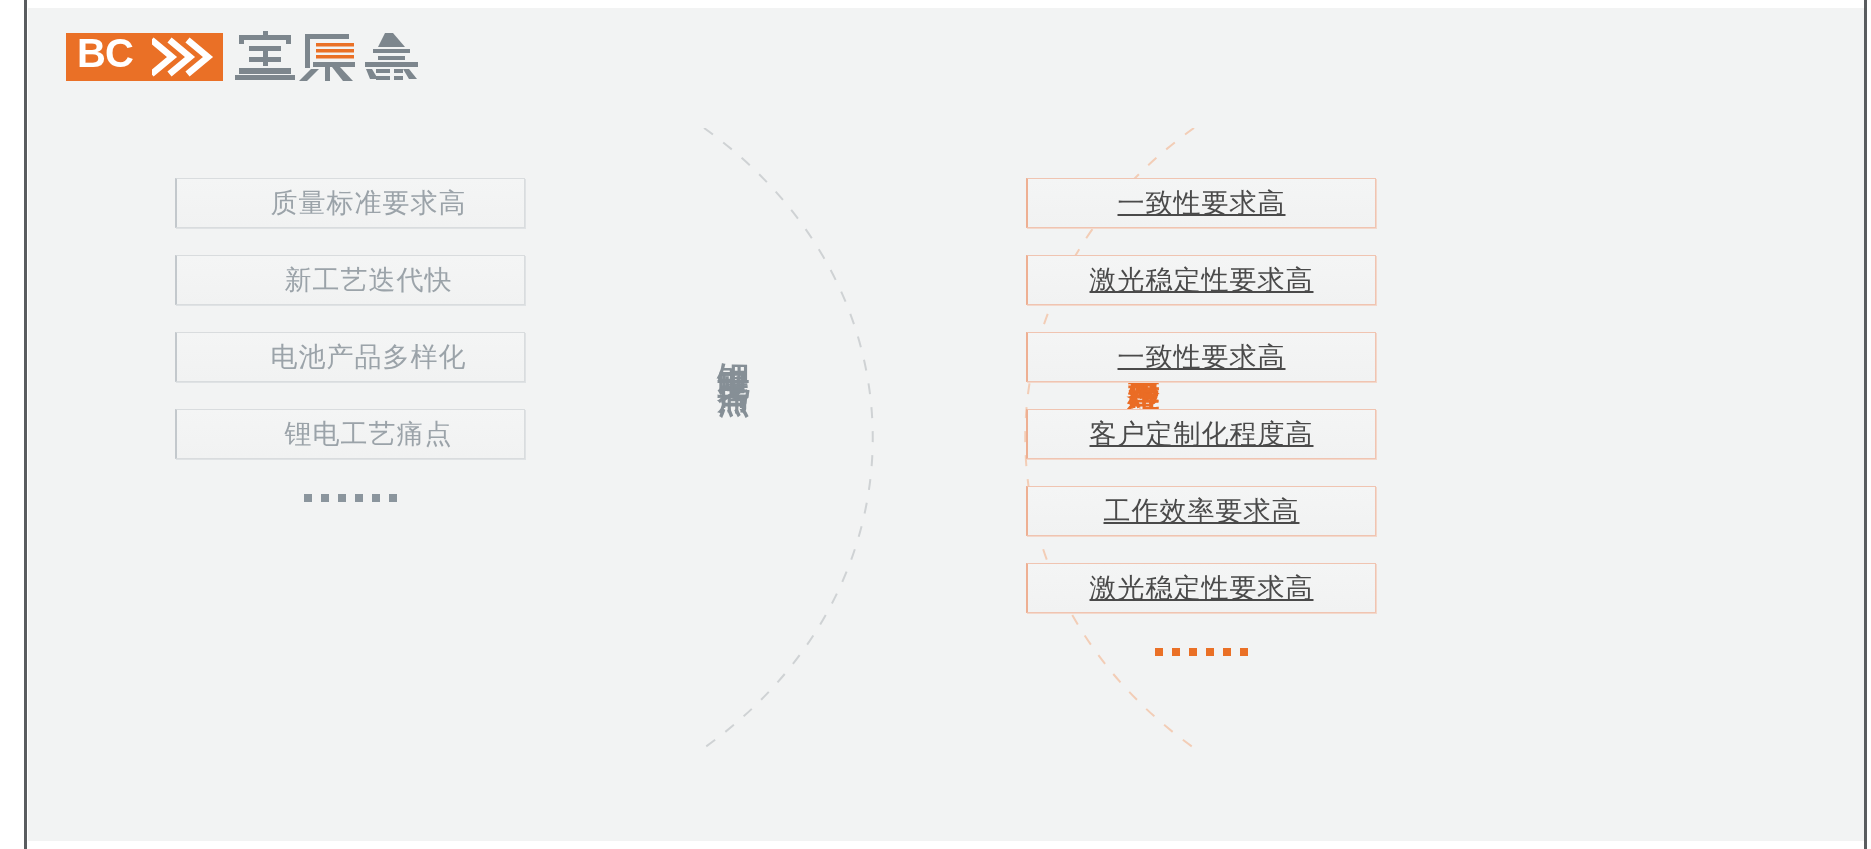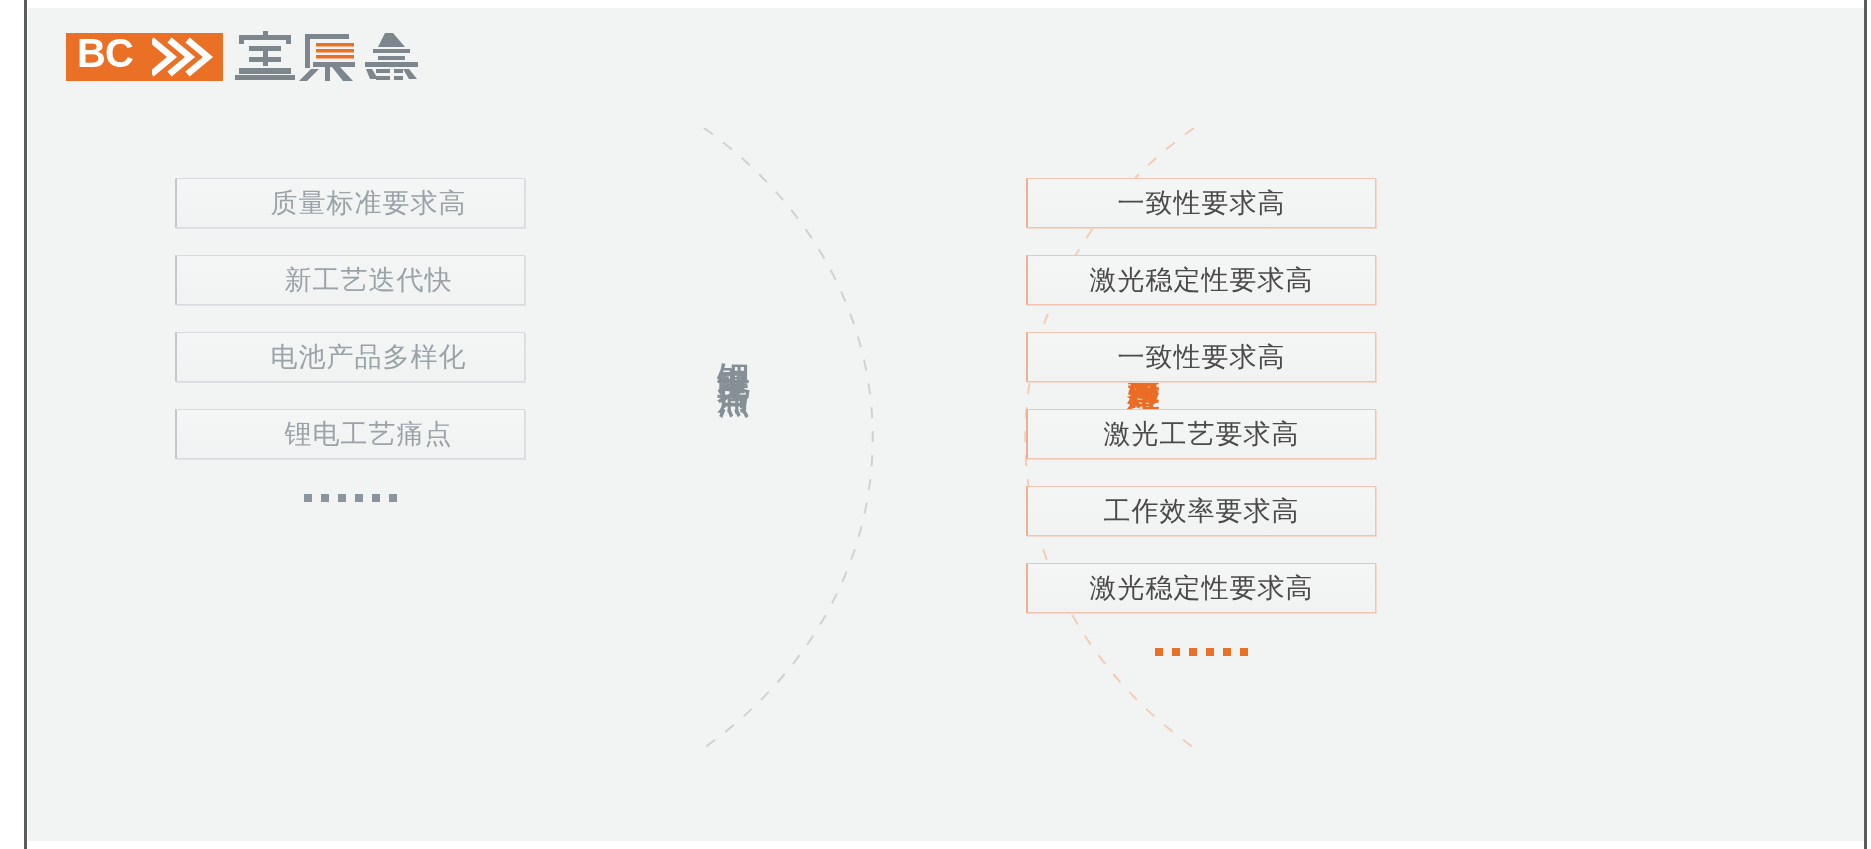--- a/index.html
+++ b/index.html
@@ -107,20 +107,21 @@
     border-left: 2px solid #c3c8cc;
     color: #9ba3a9;
     box-shadow: 1px 1px 0 #dfe2e4;
     padding-left: 36px;
   }
   .chip.orange {
     border: 1px solid #f0c4b1;
     border-left: 2px solid #eeaf92;
     color: #4a4a4a;
     box-shadow: 1px 1px 0 #f3d8cb;
+    text-decoration: underline;
   }
 
   .dots {
     height: 24px;
     display: flex;
     align-items: center;
     justify-content: center;
     gap: 9px;
     margin-top: 6px;
   }
@@ -249,21 +250,21 @@
     <div class="chip orange">
       <span>一致性要求高</span>
     </div>
     <div class="chip orange">
       <span>激光稳定性要求高</span>
     </div>
     <div class="chip orange">
       <span>一致性要求高</span>
     </div>
     <div class="chip orange">
-      <span>激光工艺要求高</span>
+      <span>客户定制化程度高</span>
     </div>
     <div class="chip orange">
       <span>工作效率要求高</span>
     </div>
     <div class="chip orange">
       <span>激光稳定性要求高</span>
     </div>
     <div class="dots orange">
       <i></i>
       <i></i>

